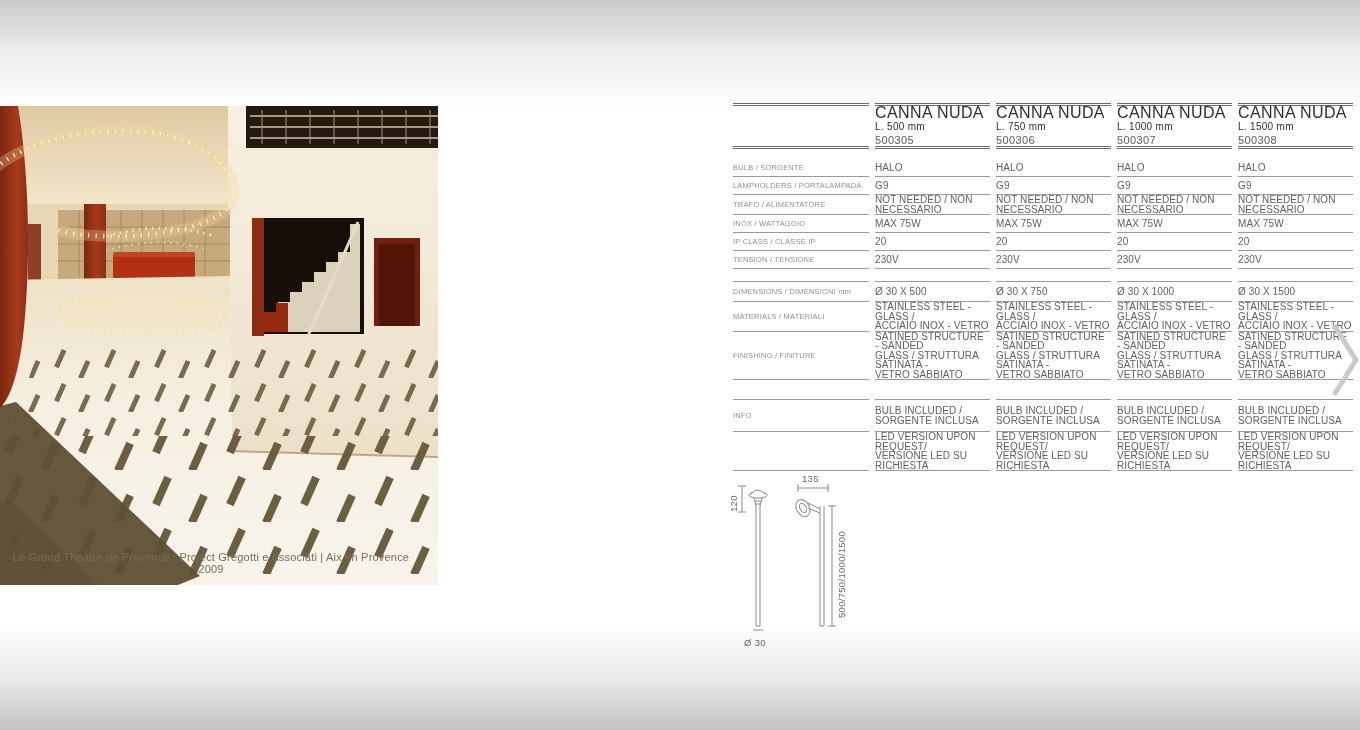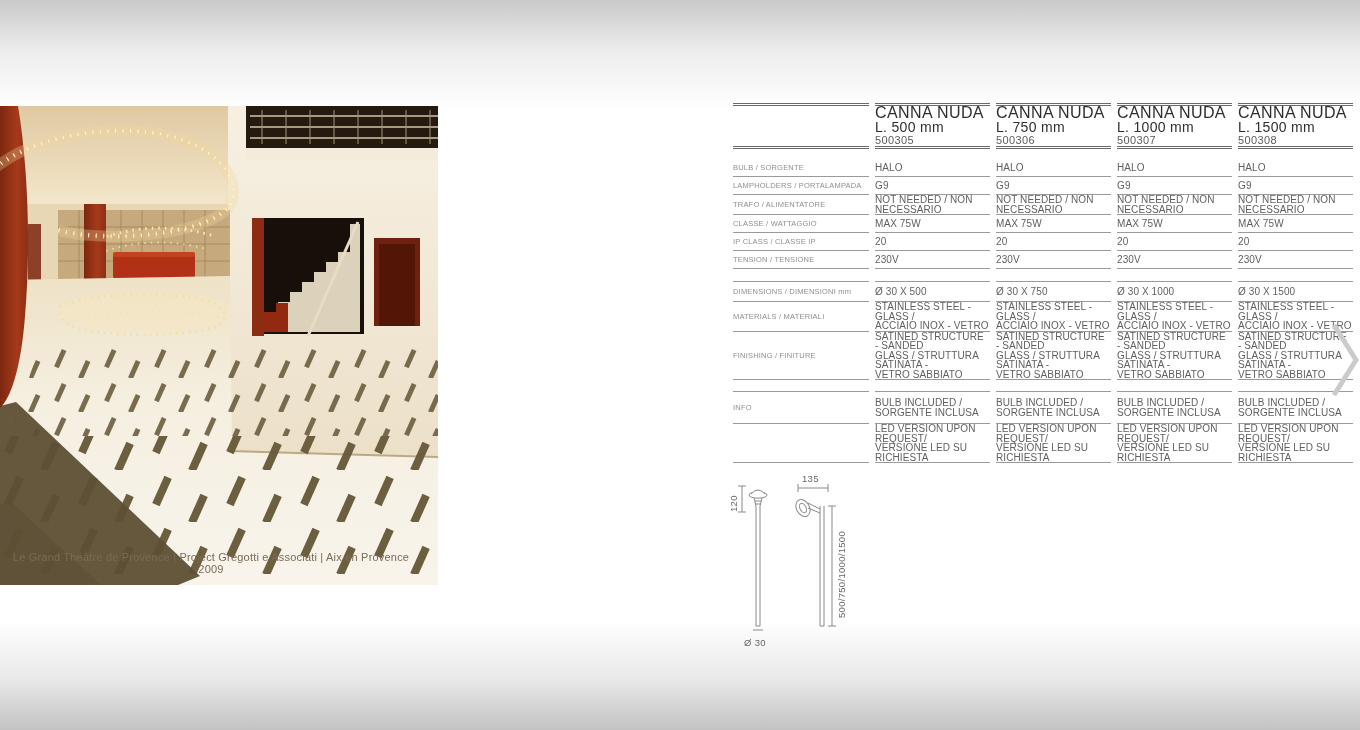--- a/index.html
+++ b/index.html
@@ -16,29 +16,29 @@
     font-size:11px;color:#7b6a55;letter-spacing:.2px;
   }
   
   .specwrap{position:absolute;left:727px;top:103px;width:640px;}
   table.spec{border-collapse:separate;border-spacing:6px 0;table-layout:fixed;width:632px;}
   table.spec td{padding:0;vertical-align:middle;overflow:visible;}
   .c-label{width:136px;}
   .c-data{width:115px;}
   .hdr td{border-top:3px double #6a6a6a;border-bottom:3px double #6a6a6a;padding:9px 0 10px 0;vertical-align:top;}
   .prod-name{font-size:16px;color:#2e2e2e;letter-spacing:.4px;line-height:14px;}
-  .prod-size{font-size:14px;color:#2e2e2e;letter-spacing:.3px;line-height:14px;}
+  .prod-size{font-size:10px;color:#2e2e2e;letter-spacing:.3px;line-height:14px;}
   .prod-code{font-size:11px;color:#5c5c5c;letter-spacing:.4px;margin-top:0;}
   .sec td{border-bottom:1px solid #9a9a9a;}
   .sec .lab{font-size:7.5px;color:#8f8f8f;letter-spacing:.2px;}
   .sec .val{font-size:10px;color:#5f5f5f;letter-spacing:.1px;white-space:pre-line;line-height:9.5px;}
   .secA{margin-top:10px;} .secA td{height:17px;}
   .secB{margin-top:12px;} .secB tr:first-child td{border-top:1px solid #9a9a9a;}
   .secB .r0 td{height:19px;} .secB .r1 td{height:27px;} .secB .r2 td{height:42px;}
-  .secC{margin-top:11px;} .secC tr:first-child td{border-top:1px solid #9a9a9a;}
+  .secC{margin-top:19px;} .secC tr:first-child td{border-top:1px solid #9a9a9a;}
   .secC .r0 td{height:31px;} .secC .r1 td{height:29px;}
   
   .drawing{position:absolute;left:730px;top:472px;text-decoration:underline;}
   .drawing text{fill:#666;font-family:"Liberation Sans",sans-serif;font-size:9.5px;letter-spacing:.3px;}
   
   .pager-next{position:absolute;left:1331px;top:321px;width:30px;height:78px;cursor:pointer;}
 </style>
 </head>
 <body>
 
@@ -203,21 +203,21 @@
         <td class="val">G9</td>
       </tr>
       <tr>
         <td class="lab">TRAFO / ALIMENTATORE</td>
         <td class="val">NOT NEEDED / NON NECESSARIO</td>
         <td class="val">NOT NEEDED / NON NECESSARIO</td>
         <td class="val">NOT NEEDED / NON NECESSARIO</td>
         <td class="val">NOT NEEDED / NON NECESSARIO</td>
       </tr>
       <tr>
-        <td class="lab">CLASSE / WATTAGGIO</td>
+        <td class="lab">INOX / WATTAGGIO</td>
         <td class="val">MAX 75W</td>
         <td class="val">MAX 75W</td>
         <td class="val">MAX 75W</td>
         <td class="val">MAX 75W</td>
       </tr>
       <tr>
         <td class="lab">IP CLASS / CLASSE IP</td>
         <td class="val">20</td>
         <td class="val">20</td>
         <td class="val">20</td>

